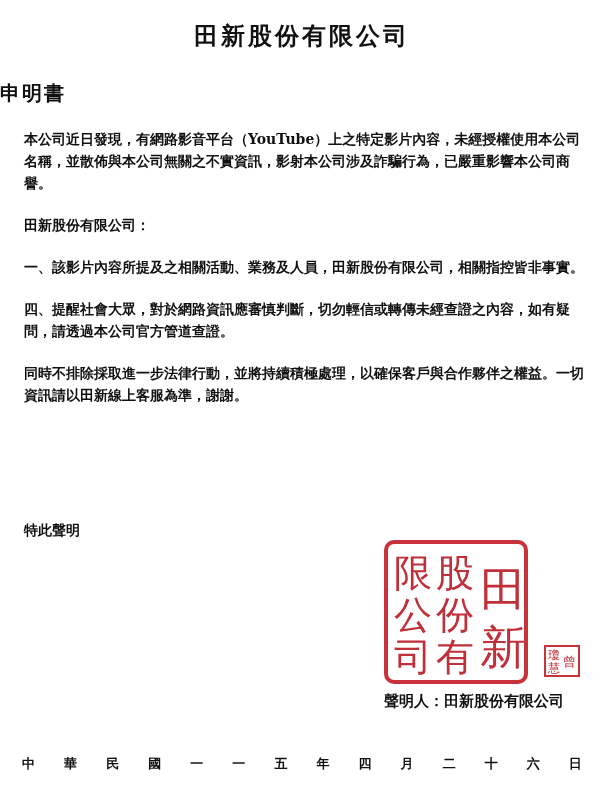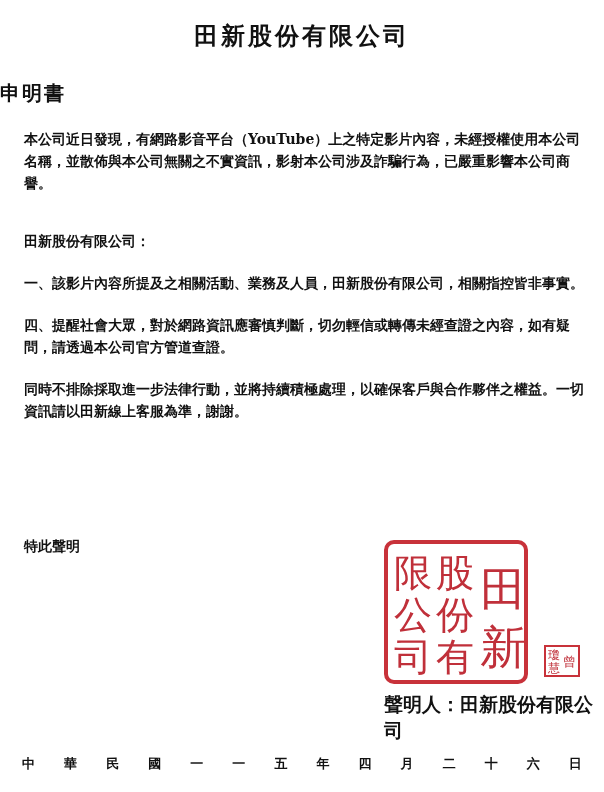--- a/index.html
+++ b/index.html
@@ -5,36 +5,36 @@
   html, body { margin: 0; padding: 0; background: #ffffff; }
   body { width: 604px; height: 792px; position: relative; overflow: hidden;
          font-family: "DejaVu Serif", "Liberation Serif", serif; color: #111; }
   .company-title { position: absolute; top: 12px; left: 0; width: 604px; text-align: center;
          font-size: 24px; font-weight: bold; letter-spacing: 3px; margin-top: 8px; }
   .doc-title { position: absolute; top: 80px; left: 0; width: 604px; text-align: left;
          font-size: 20px; font-weight: bold; letter-spacing: 2px; }
   .body { position: absolute; top: 128px; left: 24px; width: 560px; font-size: 14px;
           font-weight: bold; line-height: 22px; }
   .para { margin: 0 0 20px 0; }
-  .para.intro { margin-bottom: 36px; }
-  .closing { position: absolute; top: 538px; left: 24px; font-size: 14px; font-weight: bold; }
+  .para.intro { margin-bottom: 20px; }
+  .closing { position: absolute; top: 522px; left: 24px; font-size: 14px; font-weight: bold; }
   .seal { position: absolute; left: 384px; top: 540px; width: 144px; height: 144px;
           border: 4px solid #c8323a; border-radius: 10px; box-sizing: border-box; }
   .seal .col { position: absolute; top: 8px; display: flex; flex-direction: column;
           font-family: "DejaVu Sans", "Liberation Sans", sans-serif; color: #c0303a;
           font-size: 38px; line-height: 42px; font-weight: normal; }
   .seal .col.c1 { left: 6px; }
   .seal .col.c2 { left: 48px; }
   .seal .col.c3 { left: 92px; top: 16px; font-size: 46px; line-height: 58px; }
   .small-seal { position: absolute; left: 544px; top: 645px; width: 36px; height: 32px;
           border: 2px solid #c8323a; box-sizing: border-box; color: #c0303a;
           font-family: "DejaVu Sans", "Liberation Sans", sans-serif; font-size: 12px; line-height: 13px; }
   .small-seal .l { position: absolute; left: 2px; top: 2px; display: flex; flex-direction: column; }
   .small-seal .r { position: absolute; right: 2px; top: 2px; font-size: 13px; line-height: 26px; }
-  .signer { position: absolute; top: 692px; left: 384px; font-size: 19px; font-weight: bold; }
+  .signer { position: absolute; top: 692px; left: 384px; font-size: 15px; font-weight: bold; }
   .date { position: absolute; top: 755px; left: 22px; width: 560px; display: flex;
           justify-content: space-between; font-size: 13px; font-weight: bold; }
 </style>
 </head>
 <body>
 
 <div class="company-title">田新股份有限公司</div>
 <div class="doc-title">申明書</div>
 
 <div class="body">

